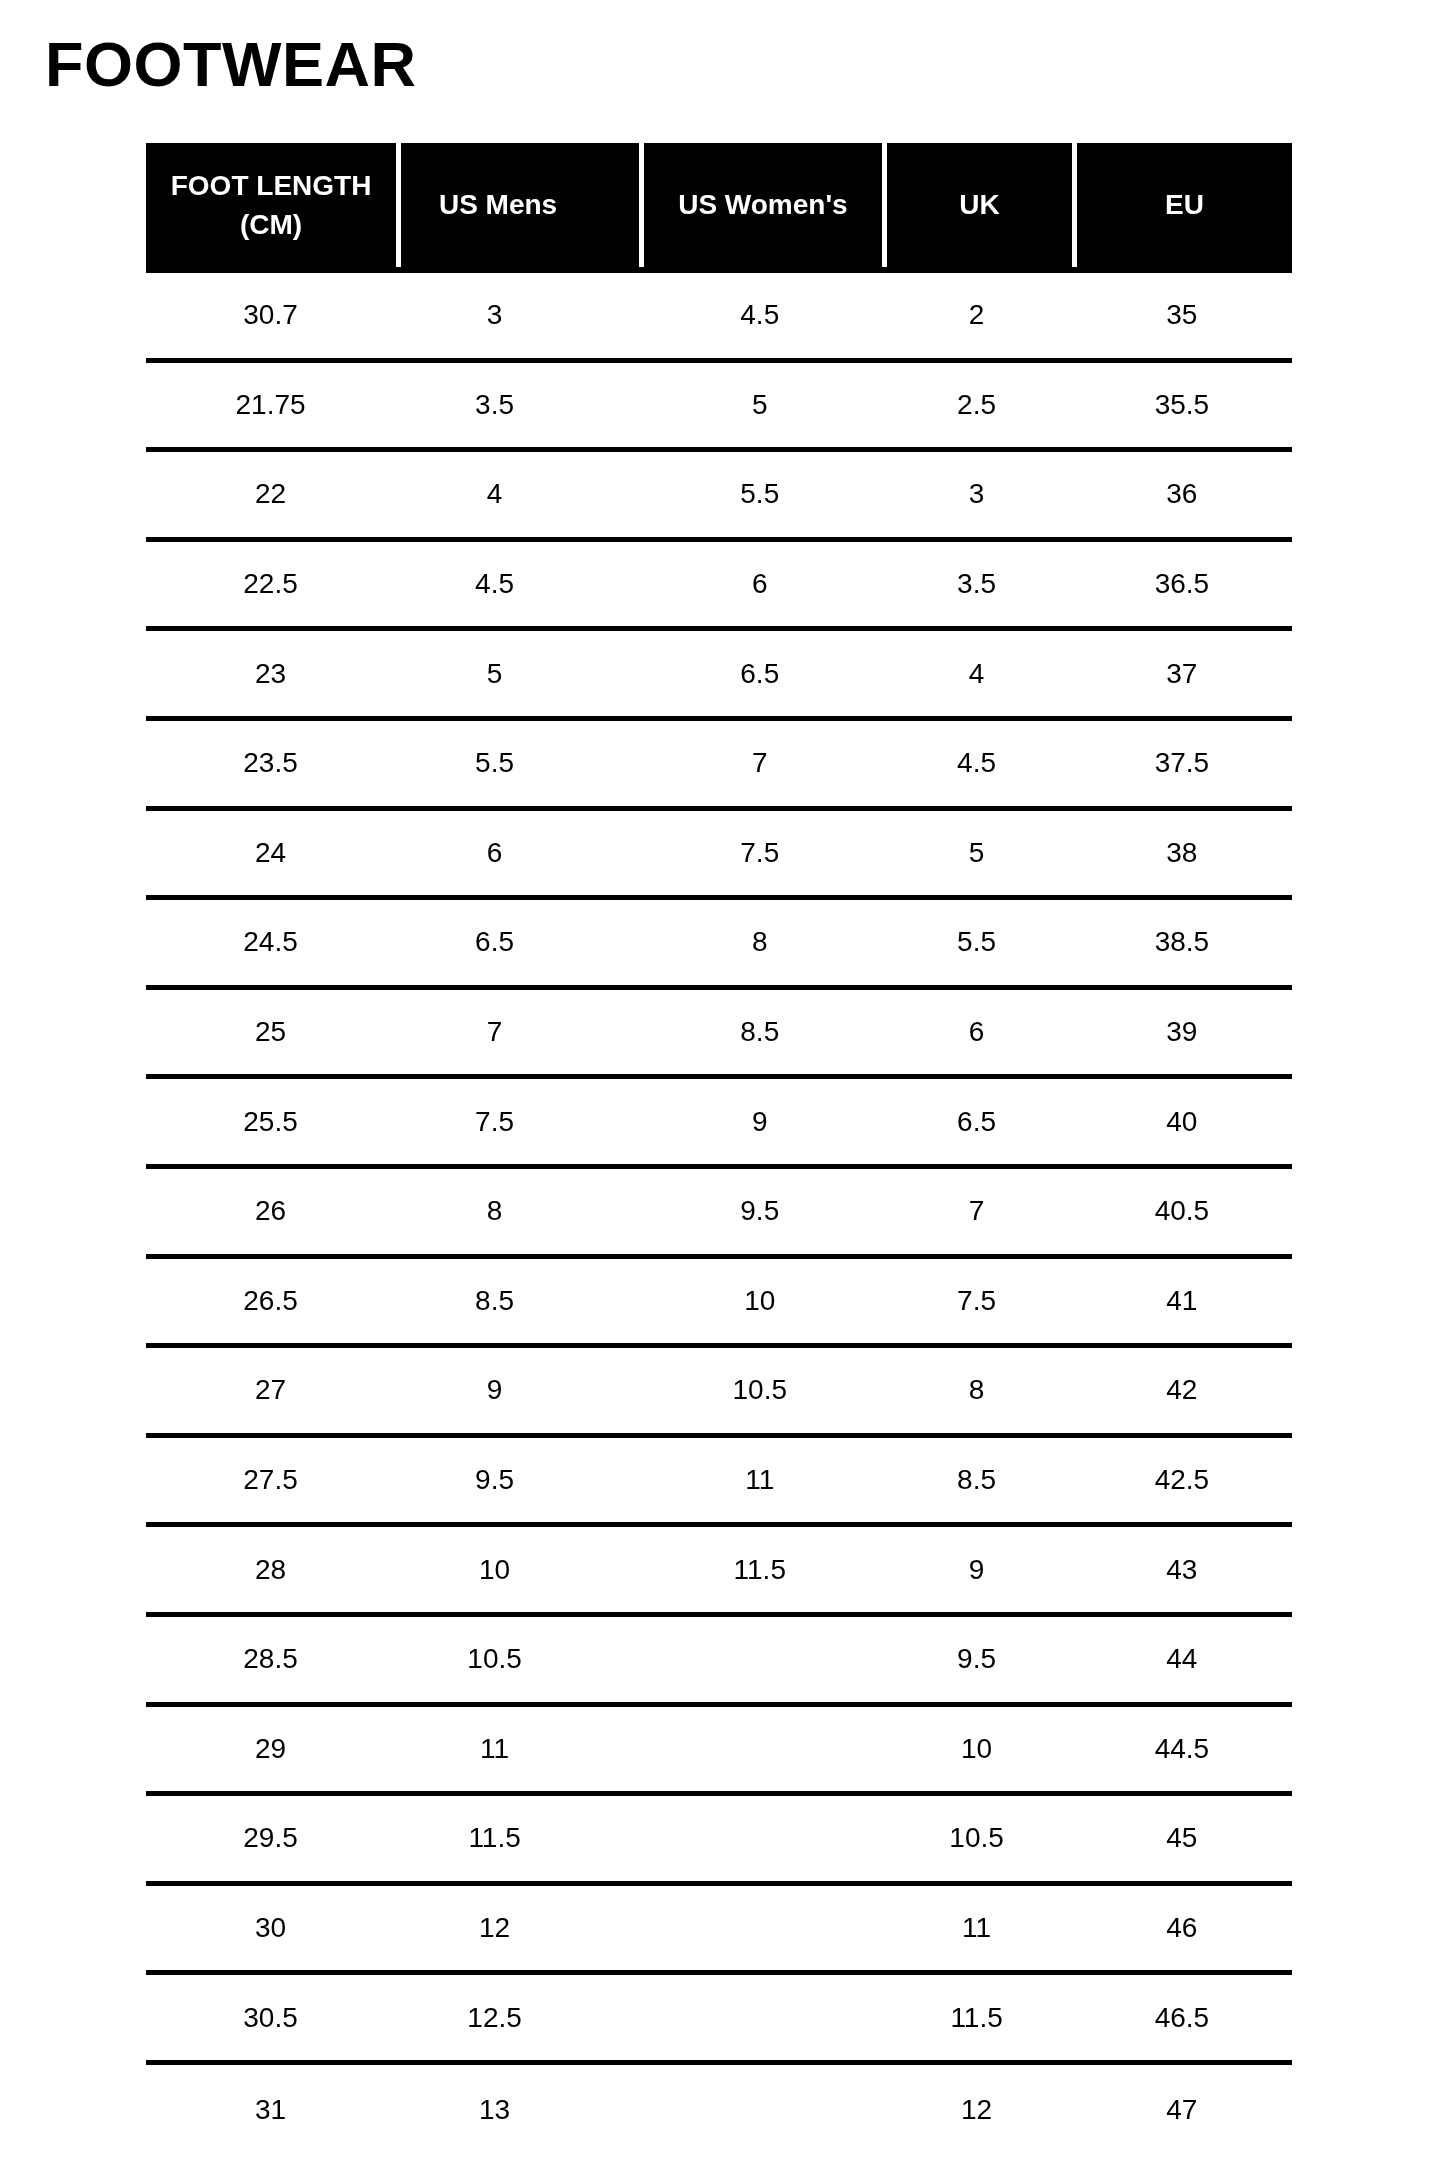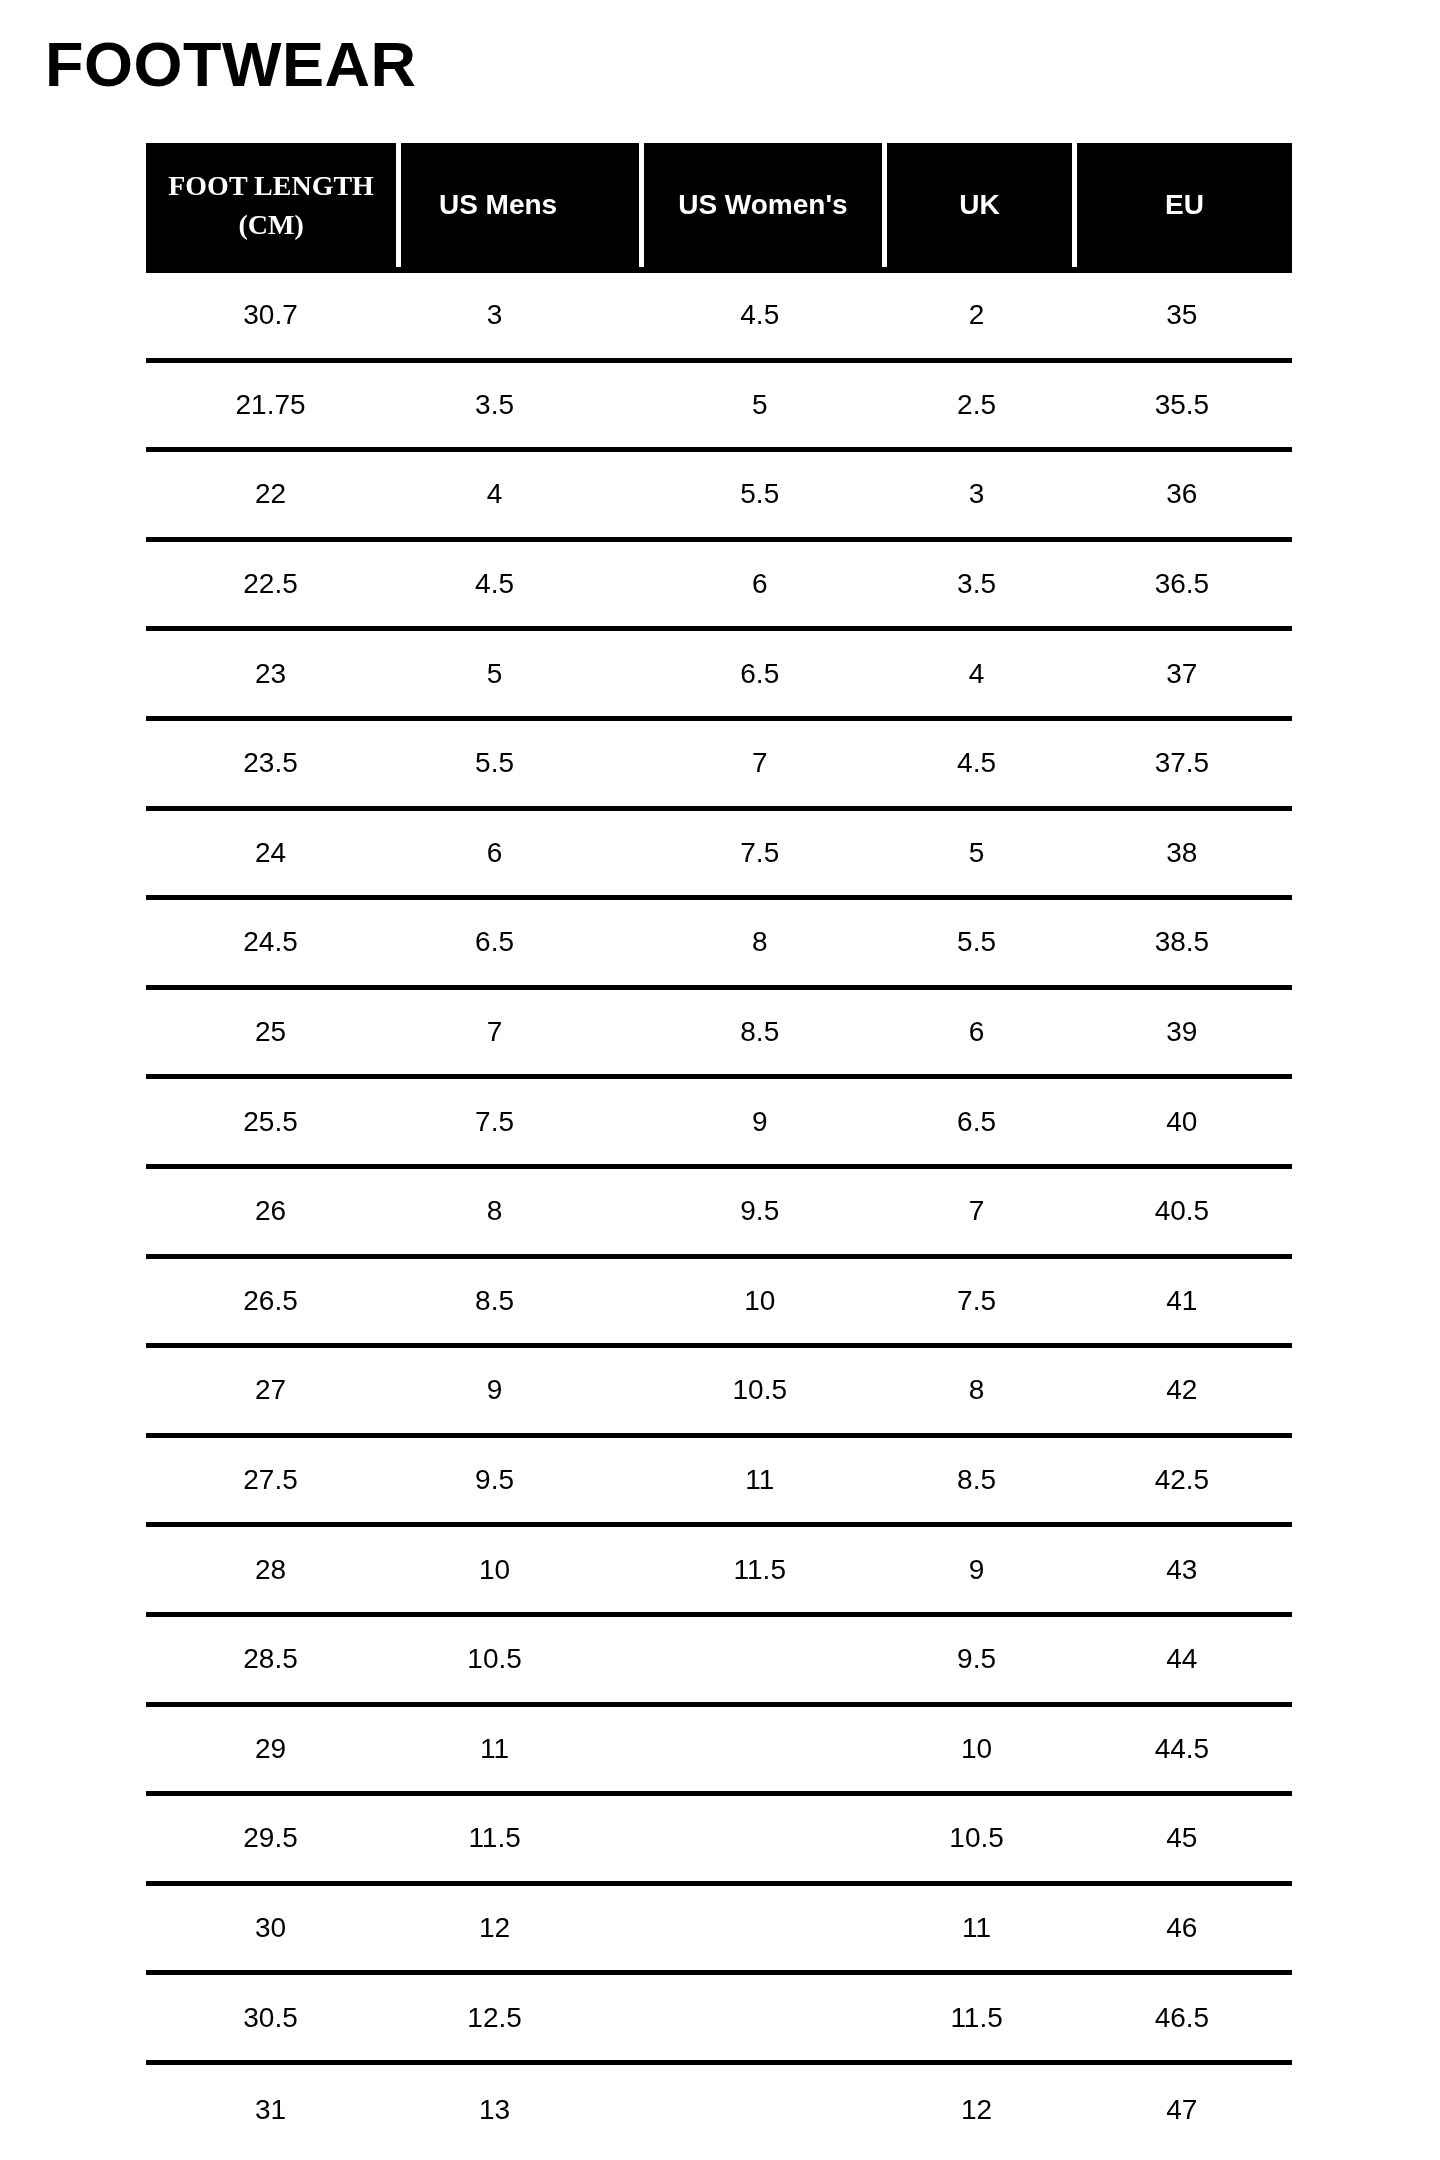--- a/index.html
+++ b/index.html
@@ -66,21 +66,21 @@
     justify-content: center;
     text-align: center;
     font-size: 28px;
     color: #000000;
   }
   .c0 { width: 259px; }
   .c1 { width: 207px; text-align: right; }
   .c2 { width: 253px; margin-left: 44px; }
   .c3 { width: 198px; }
   .c4 { width: 229px; }
-  .th.c0 { padding: 0 20px; font-family: Liberation Serif, serif; }
+  .th.c0 { padding: 0 20px; }
 </style>
 </head>
 <body>
 
 <div class="page">
 
   <h1 class="page-title">FOOTWEAR</h1>
 
   <div class="size-table">
 

